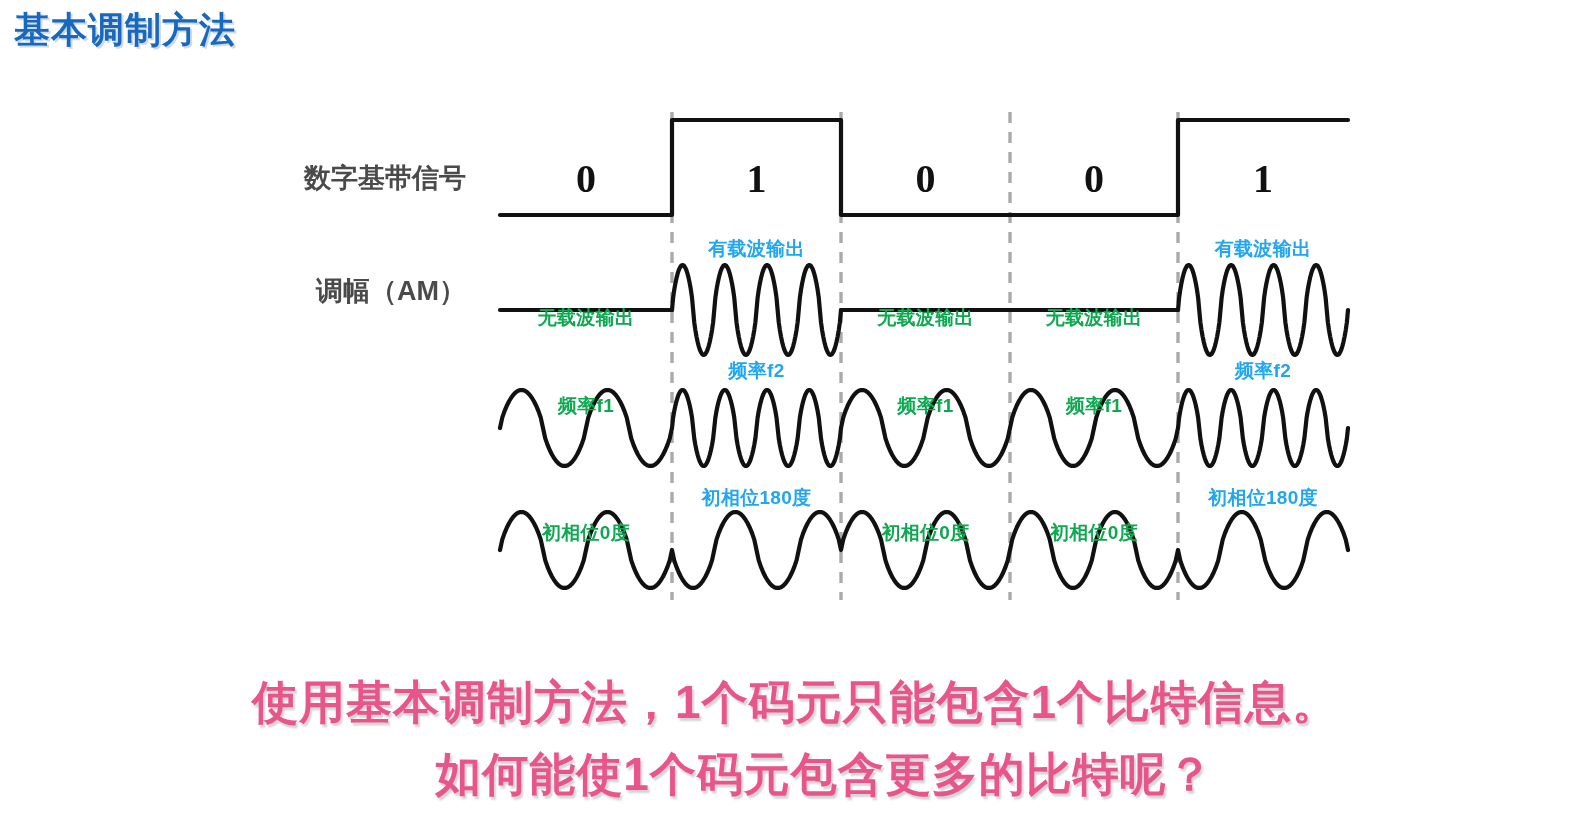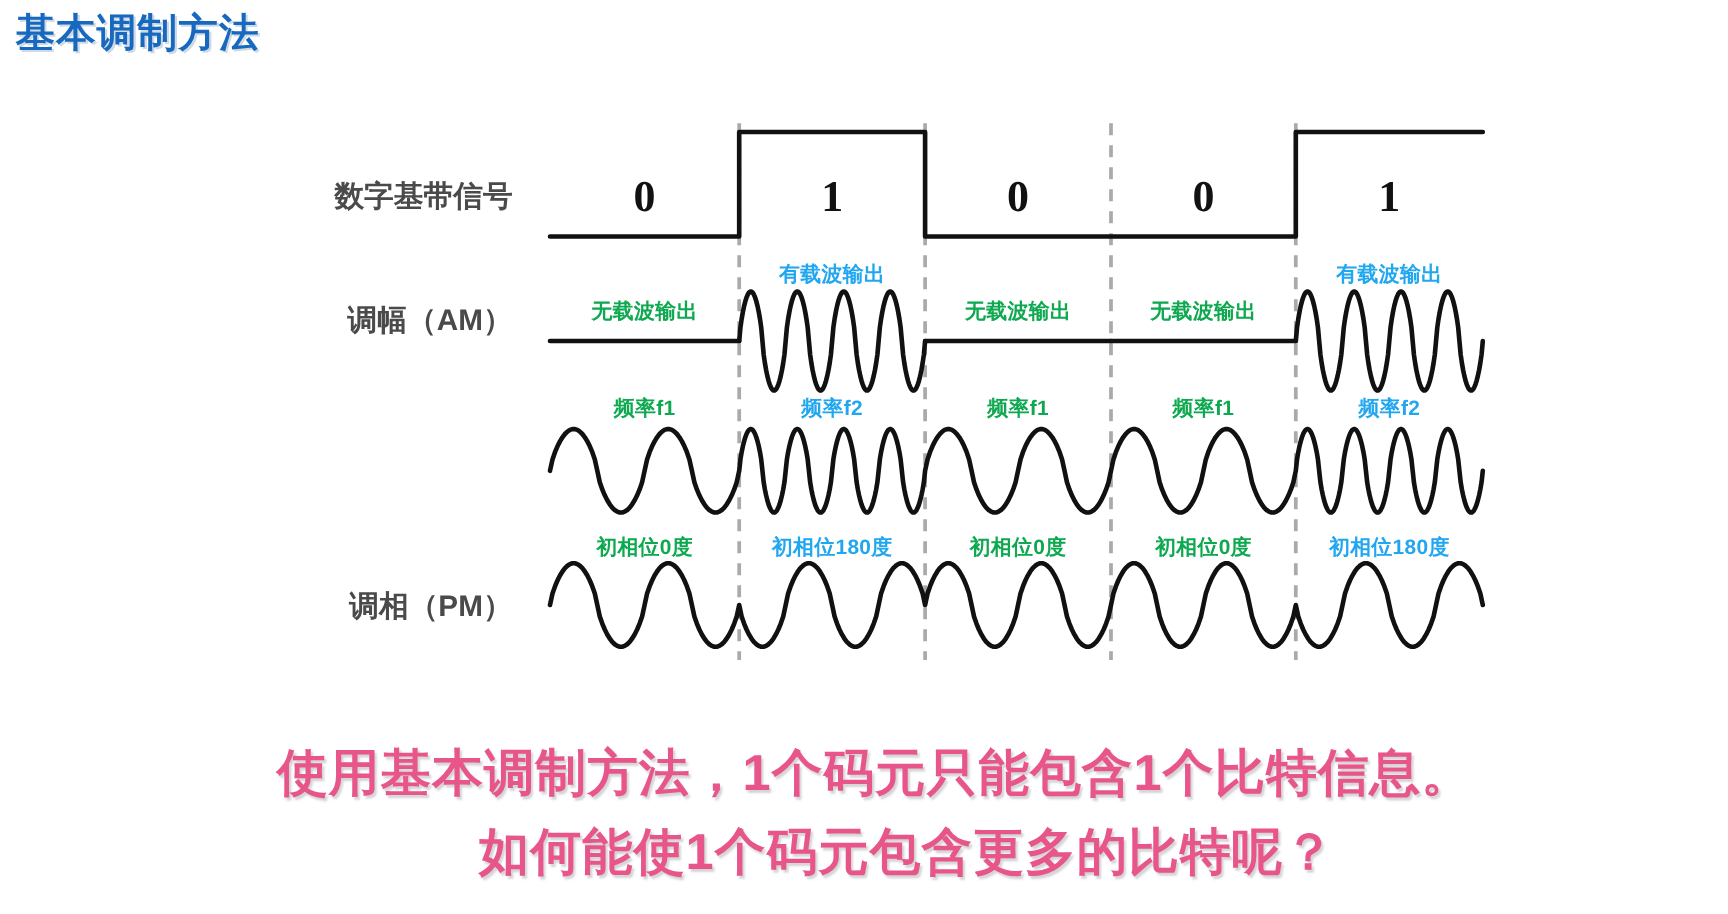--- a/index.html
+++ b/index.html
@@ -48,21 +48,21 @@
 
   
   .ann{
     position:absolute;
     font-size:19px;font-weight:bold;
     text-align:center;
     transform:translateX(-50%);
     white-space:nowrap;
     letter-spacing:.3px;
   }
-  .ann.g{color:#0da84f;}
+  .ann.g{color:#0da84f;margin-top:35px;}
   .ann.b{color:#21a6f0;}
 
   
   .caption{
     position:absolute;left:0;width:1571px;
     text-align:center;
     font-size:46px;font-weight:bold;
     color:#e8558a;
     letter-spacing:1px;
     white-space:nowrap;
@@ -75,21 +75,20 @@
 </style>
 </head>
 <body>
 
 <div id="stage">
 
   <div class="title">基本调制方法</div>
 
   <div class="rowlabel" style="top:160px;">数字基带信号</div>
   <div class="rowlabel" style="top:273px;">调幅（AM）</div>
-  <div class="rowlabel" style="top:533px;">调相（PM）</div>
 
   <svg id="diagram" width="1571" height="831" viewBox="0 0 1571 831">
     <g id="gridlines">
         <line x1="672" x2="672" y1="112" y2="600" stroke="#aaaaaa" stroke-width="3.4" stroke-dasharray="11 9"></line>
         <line x1="841" x2="841" y1="112" y2="600" stroke="#aaaaaa" stroke-width="3.4" stroke-dasharray="11 9"></line>
         <line x1="1010" x2="1010" y1="112" y2="600" stroke="#aaaaaa" stroke-width="3.4" stroke-dasharray="11 9"></line>
         <line x1="1178" x2="1178" y1="112" y2="600" stroke="#aaaaaa" stroke-width="3.4" stroke-dasharray="11 9"></line>
       </g>
     <g id="waves" fill="none" stroke="#111111" stroke-width="4.2" stroke-linecap="round" stroke-linejoin="round">
         <path d="M 500 215 L 672 215 L 672 215 L 672 120 L 841 120 L 841 120 L 841 215 L 1010 215 L 1178 215 L 1178 215 L 1178 120 L 1348 120"></path>

